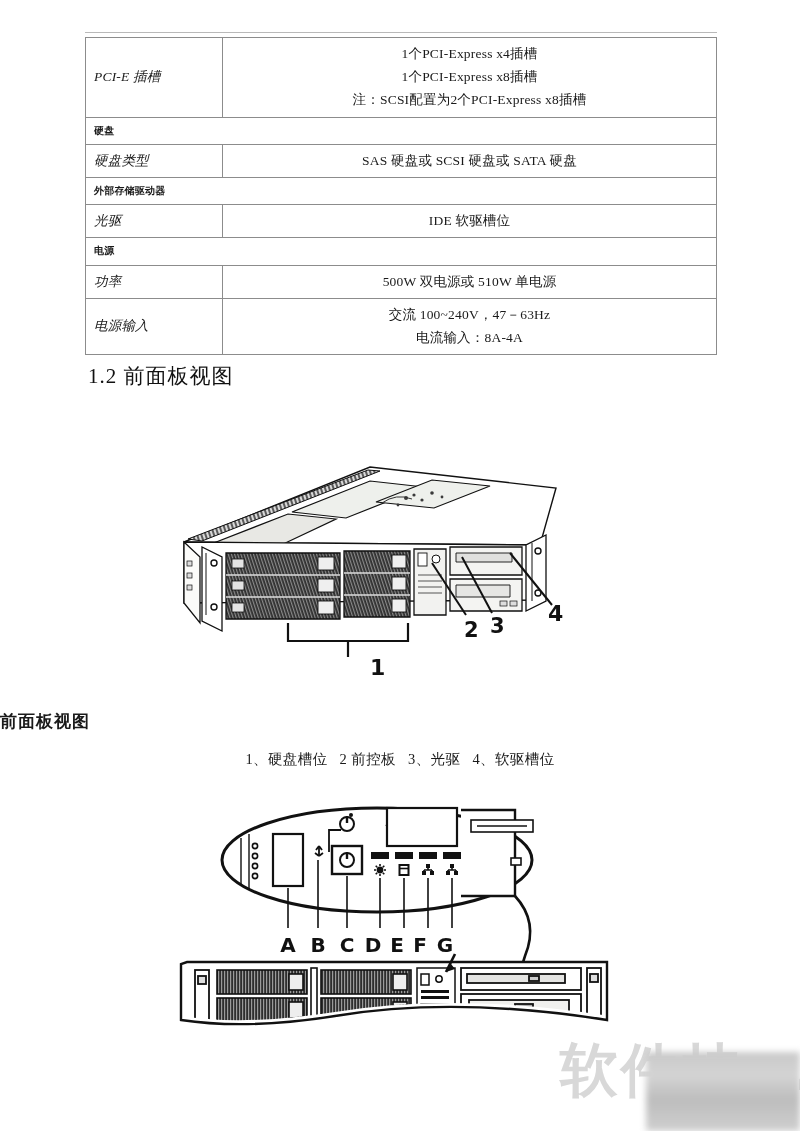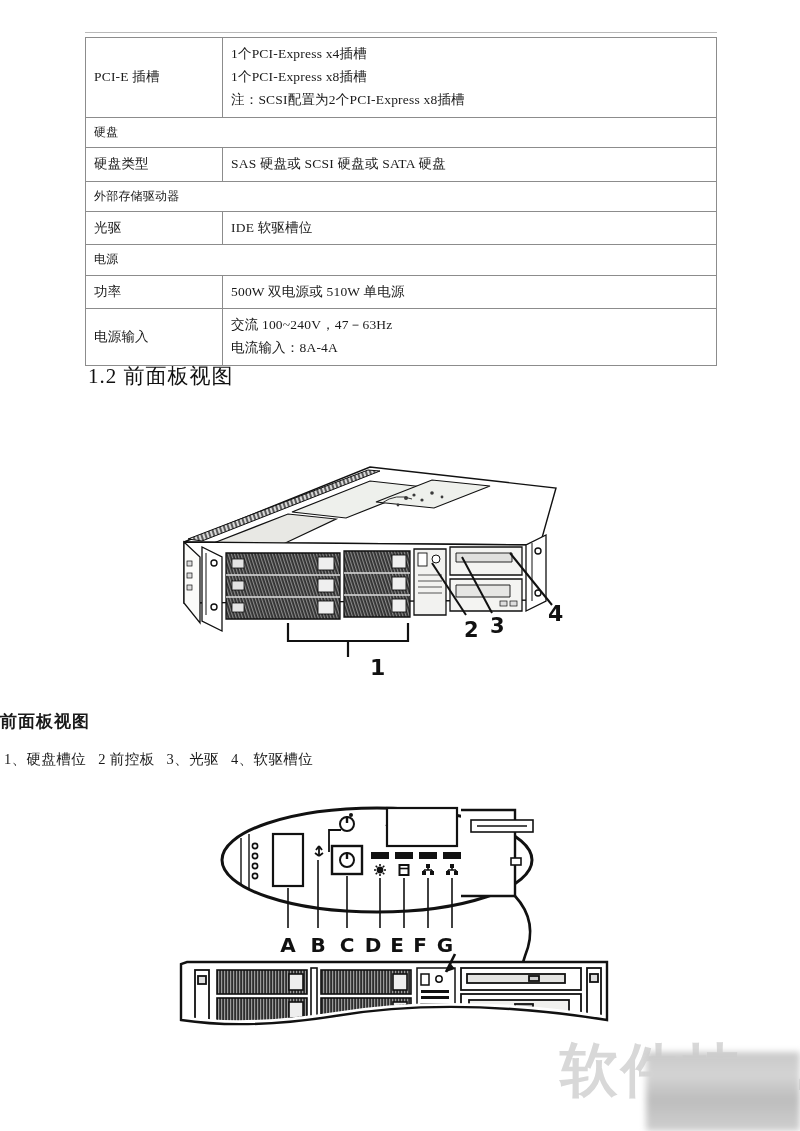--- a/index.html
+++ b/index.html
@@ -34,28 +34,28 @@
     table-layout: fixed;
     font-size: 13.5px;
   }
   table.spec td {
     border: 1px solid #8c8c8c;
     padding: 4px 8px 5px 8px;
     vertical-align: middle;
     line-height: 1.72;
     letter-spacing: 0.2px;
   }
-  td.label-col { width: 120px; }
+  td.label-col { width: 120px; font-style: italic; }
   td.section {
-    font-weight: normal;
-    font-size: 12px;
+    font-weight: bold;
+    font-size: 10px;
     padding-top: 2px;
     padding-bottom: 3px;
   }
-  .cell-line { display: block; white-space: nowrap; }
+  .cell-line { display: block; white-space: nowrap; text-align: center; }
 
   
   .heading {
     position: absolute;
     left: 88px;
     top: 362px;
     font-size: 21px;
     letter-spacing: 1px;
     color: #111;
   }
@@ -76,21 +76,21 @@
     text-align: left;
     font-size: 17px;
     font-weight: bold;
     letter-spacing: 1px;
   }
   .fig-legend {
     position: absolute;
     left: 0;
     right: 0;
     top: 750px;
-    text-align: left;
+    text-align: center;
     font-size: 14.5px;
     letter-spacing: 0.4px;
   }
   .fig-legend span { margin: 0 4px; }
 
   
   .fig-detail {
     position: absolute;
     left: 215px;
     top: 800px;

